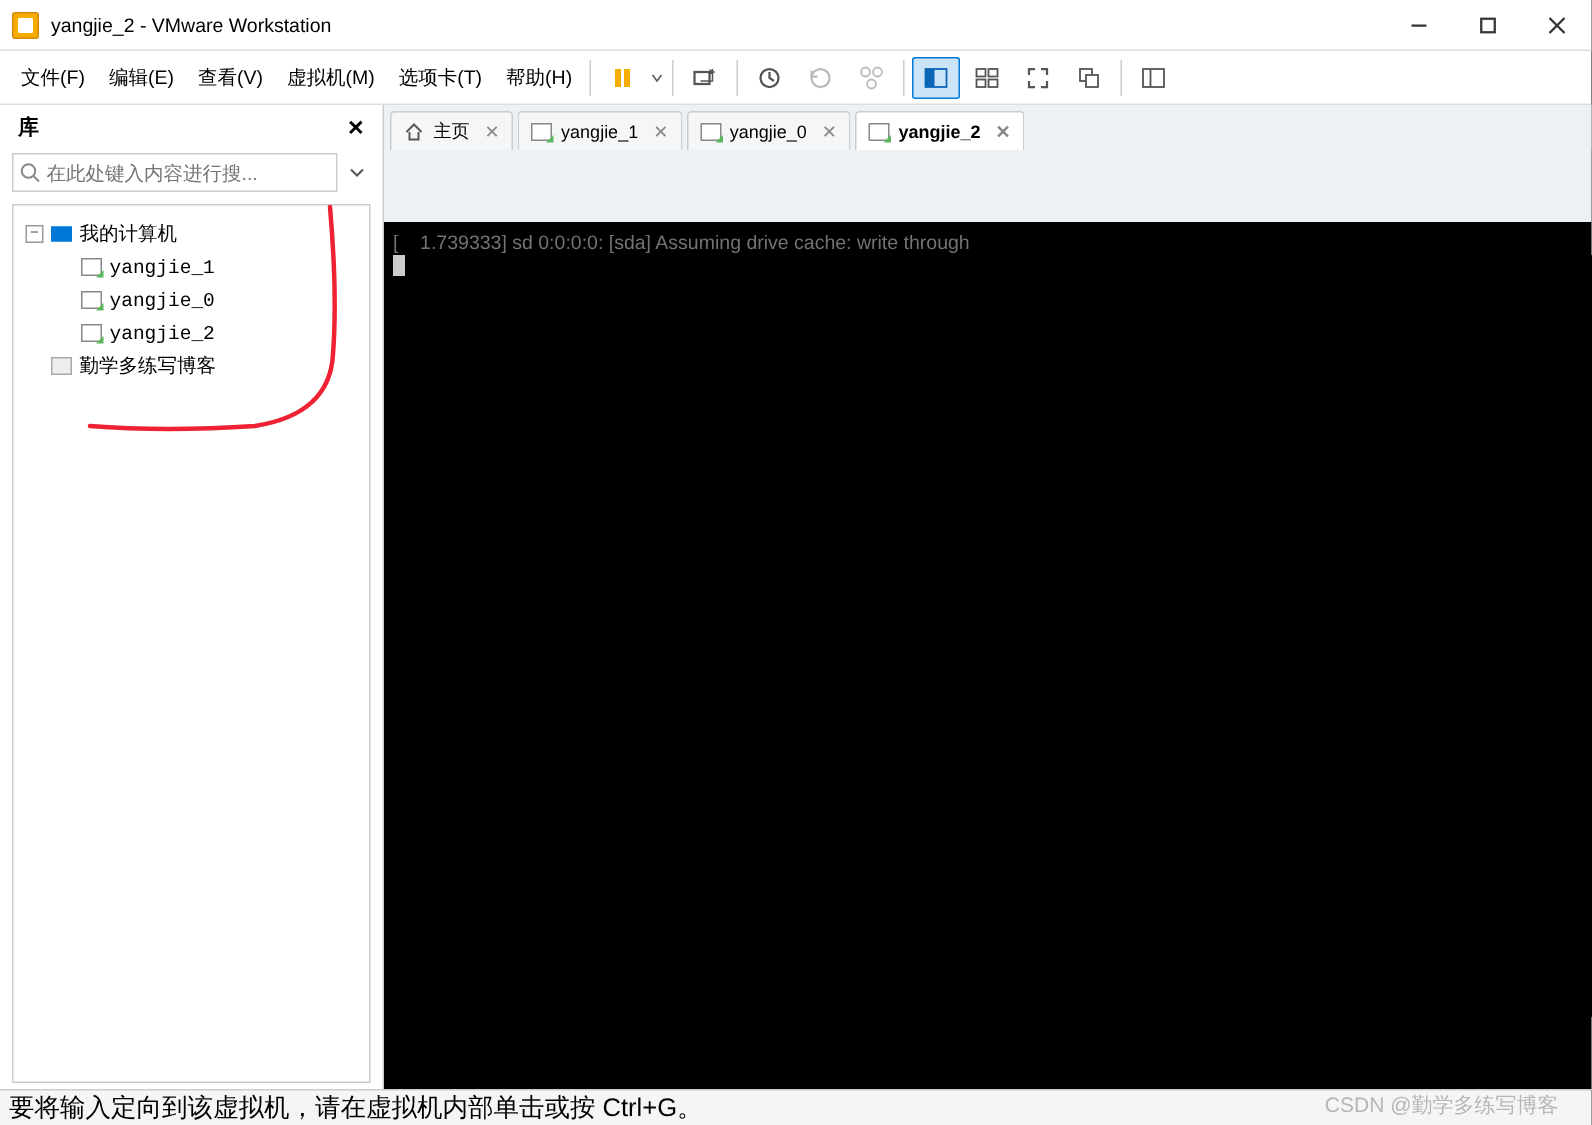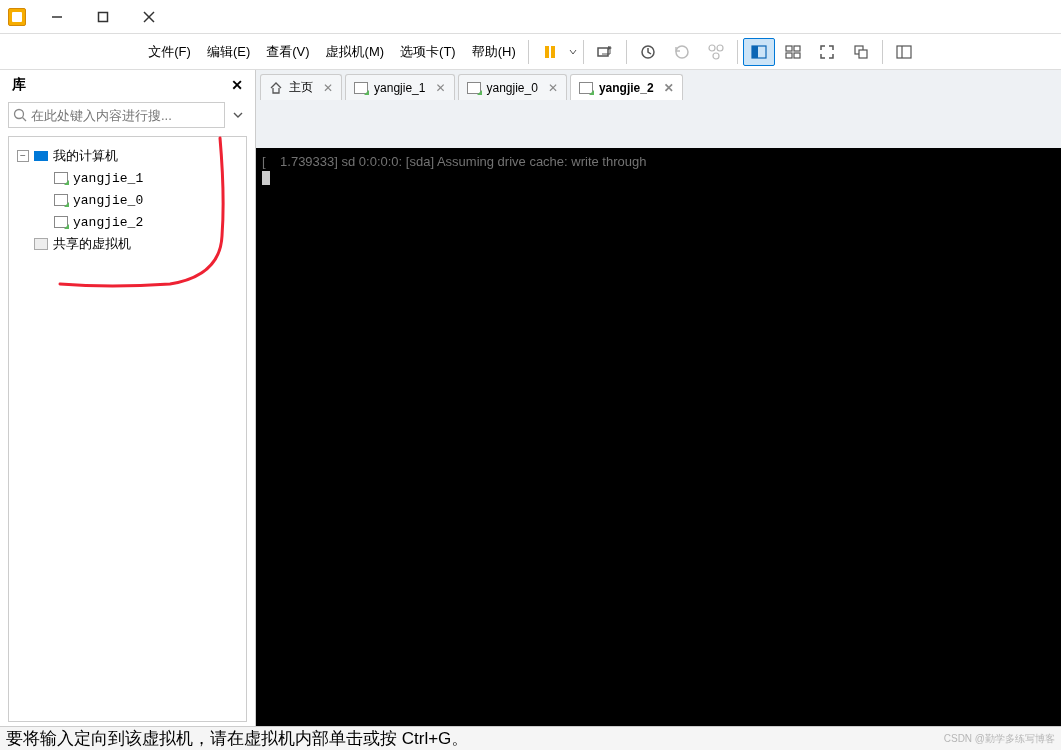--- a/index.html
+++ b/index.html
@@ -6,21 +6,21 @@
     body { width: 1061px; height: 750px; position: relative; background: #fff; overflow: hidden; font-size: 13px; }
     
     .titlebar { height: 34px; display: flex; align-items: center; padding: 0 0 0 8px; border-bottom: 1px solid #ddd; background: #fff; }
     .titlebar .appicon { width: 18px; height: 18px; background: #F6AD00; border-radius: 2px; display: inline-flex; align-items: center; justify-content: center; margin-right: 8px; border: 1px solid #d48806; }
     .titlebar .appicon span { width: 10px; height: 10px; background: #fff; border-radius: 1px; }
     .titlebar .title { flex: 1; font-size: 13px; }
     .titlebar .winbtns { display: flex; }
     .titlebar .winbtn { width: 46px; height: 30px; display: flex; align-items: center; justify-content: center; cursor: pointer; }
     .titlebar .winbtn svg { stroke: #333; }
     
-    .menubar { height: 36px; display: flex; align-items: center; padding: 0 6px; border-bottom: 1px solid #ddd; justify-content: center; }
+    .menubar { height: 36px; display: flex; align-items: center; padding: 0 6px; border-bottom: 1px solid #ddd; }
     .menubar .mitem { padding: 6px 8px; font-size: 13px; cursor: pointer; }
     .menubar .sep { width: 1px; height: 24px; background: #ccc; margin: 0 4px; }
     .menubar .icobtn { width: 32px; height: 28px; display: flex; align-items: center; justify-content: center; cursor: pointer; border-radius: 2px; margin: 0 1px; }
     .menubar .icobtn.active { border: 1px solid #0078d7; background: #cce4f7; }
     .menubar .icobtn svg { stroke: #555; fill: none; }
     .menubar .pause svg rect { fill: #F6AD00; stroke: none; }
     .menubar .dd { width: 12px; display: flex; align-items: center; justify-content: center; }
     
     .mainrow { display: flex; height: calc(100% - 34px - 36px - 24px); }
     
@@ -54,32 +54,33 @@
     .tab .tico { width: 14px; height: 14px; display: flex; align-items: center; justify-content: center; }
     .tab .tx { color: #888; font-size: 12px; cursor: pointer; margin-left: 4px; }
     .homeico svg { stroke: #555; fill: none; }
     
     .term { flex: 1; background: #000; padding: 6px; font-family: Consolas, monospace; font-size: 13px; color: #737373; white-space: pre; overflow: auto; position: relative; }
     .term .cursor { display: inline-block; width: 8px; height: 14px; background: #ccc; vertical-align: middle; }
     
     .statusbar { height: 24px; display: flex; align-items: center; padding: 0 6px; border-top: 1px solid #ccc; font-size: 17px; background: #f5f5f5; }
     .statusbar .msg { flex: 1; }
     
-    .watermark { position: absolute; right: 6px; bottom: 4px; color: rgba(120,120,120,0.5); font-size: 10px; pointer-events: none; }
+    .watermark { position: absolute; right: 22px; bottom: 4px; color: rgba(120,120,120,0.5); font-size: 14px; pointer-events: none; }
     
     .annot { position: absolute; left: 50px; top: 136px; width: 180px; height: 150px; pointer-events: none; }
     .annot svg { overflow: visible; }
   </style>
 </head>
 <body>
 
 <div class="titlebar">
   <span class="appicon">
       <span></span>
     </span>
+  <span class="title">yangjie_2 - VMware Workstation</span>
   <div class="winbtns">
     <div class="winbtn">
         <svg width="12" height="12">
           <line x1="1" y1="6" x2="11" y2="6" stroke-width="1.5"></line>
         </svg>
       </div>
     <div class="winbtn">
         <svg width="12" height="12">
           <rect x="1.5" y="1.5" width="9" height="9" fill="none" stroke-width="1.5"></rect>
         </svg>
@@ -218,21 +219,21 @@
       <div class="tnode l2">
         <span class="tico">
             <span class="vmicon"></span>
           </span>
         <span class="tlbl">yangjie_2</span>
       </div>
       <div class="tnode l1" style="padding-left:20px;">
         <span class="tico">
             <span class="shareicon"></span>
           </span>
-        <span class="tlbl">共享的虚拟机</span>
+        <span class="tlbl">勤学多练写博客</span>
       </div>
     </div>
   </div>
 
   <div class="content">
     <div class="tabs">
       <div class="tab">
         <span class="tico homeico">
             <svg width="14" height="14">
               <path d="M2 7 L7 2 L12 7 M4 7 L4 12 L10 12 L10 7" stroke-width="1.3"></path>

